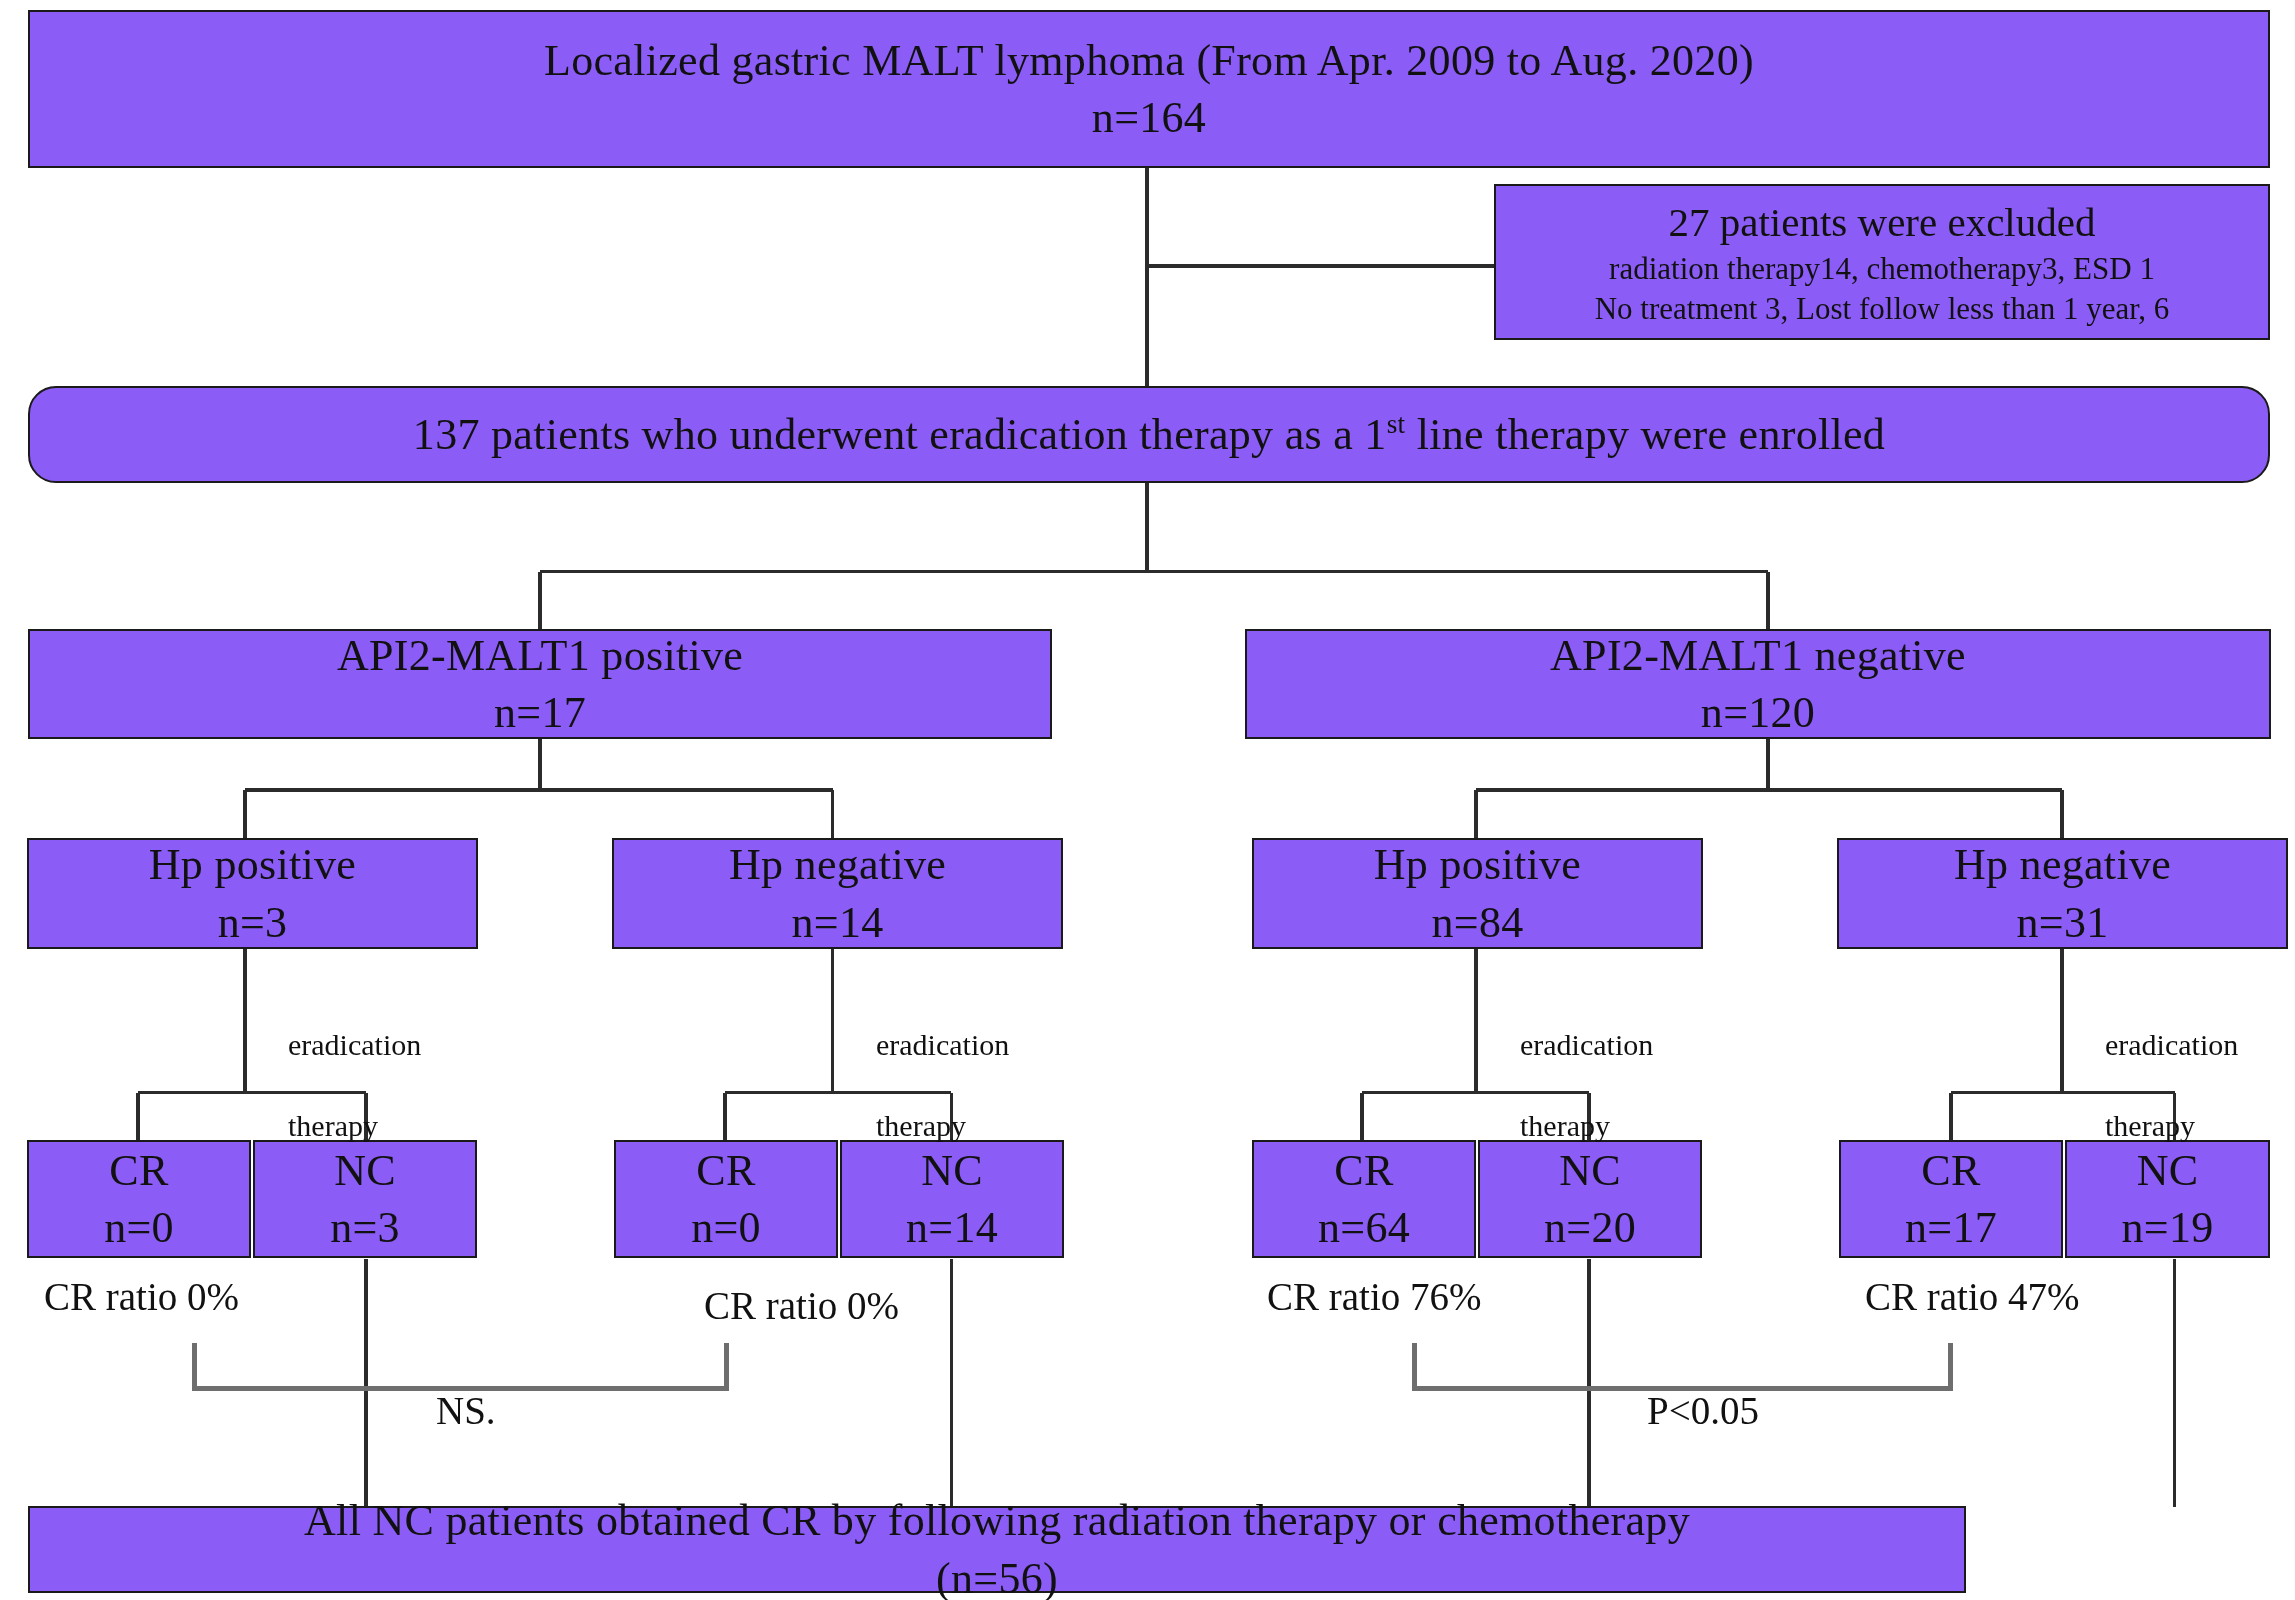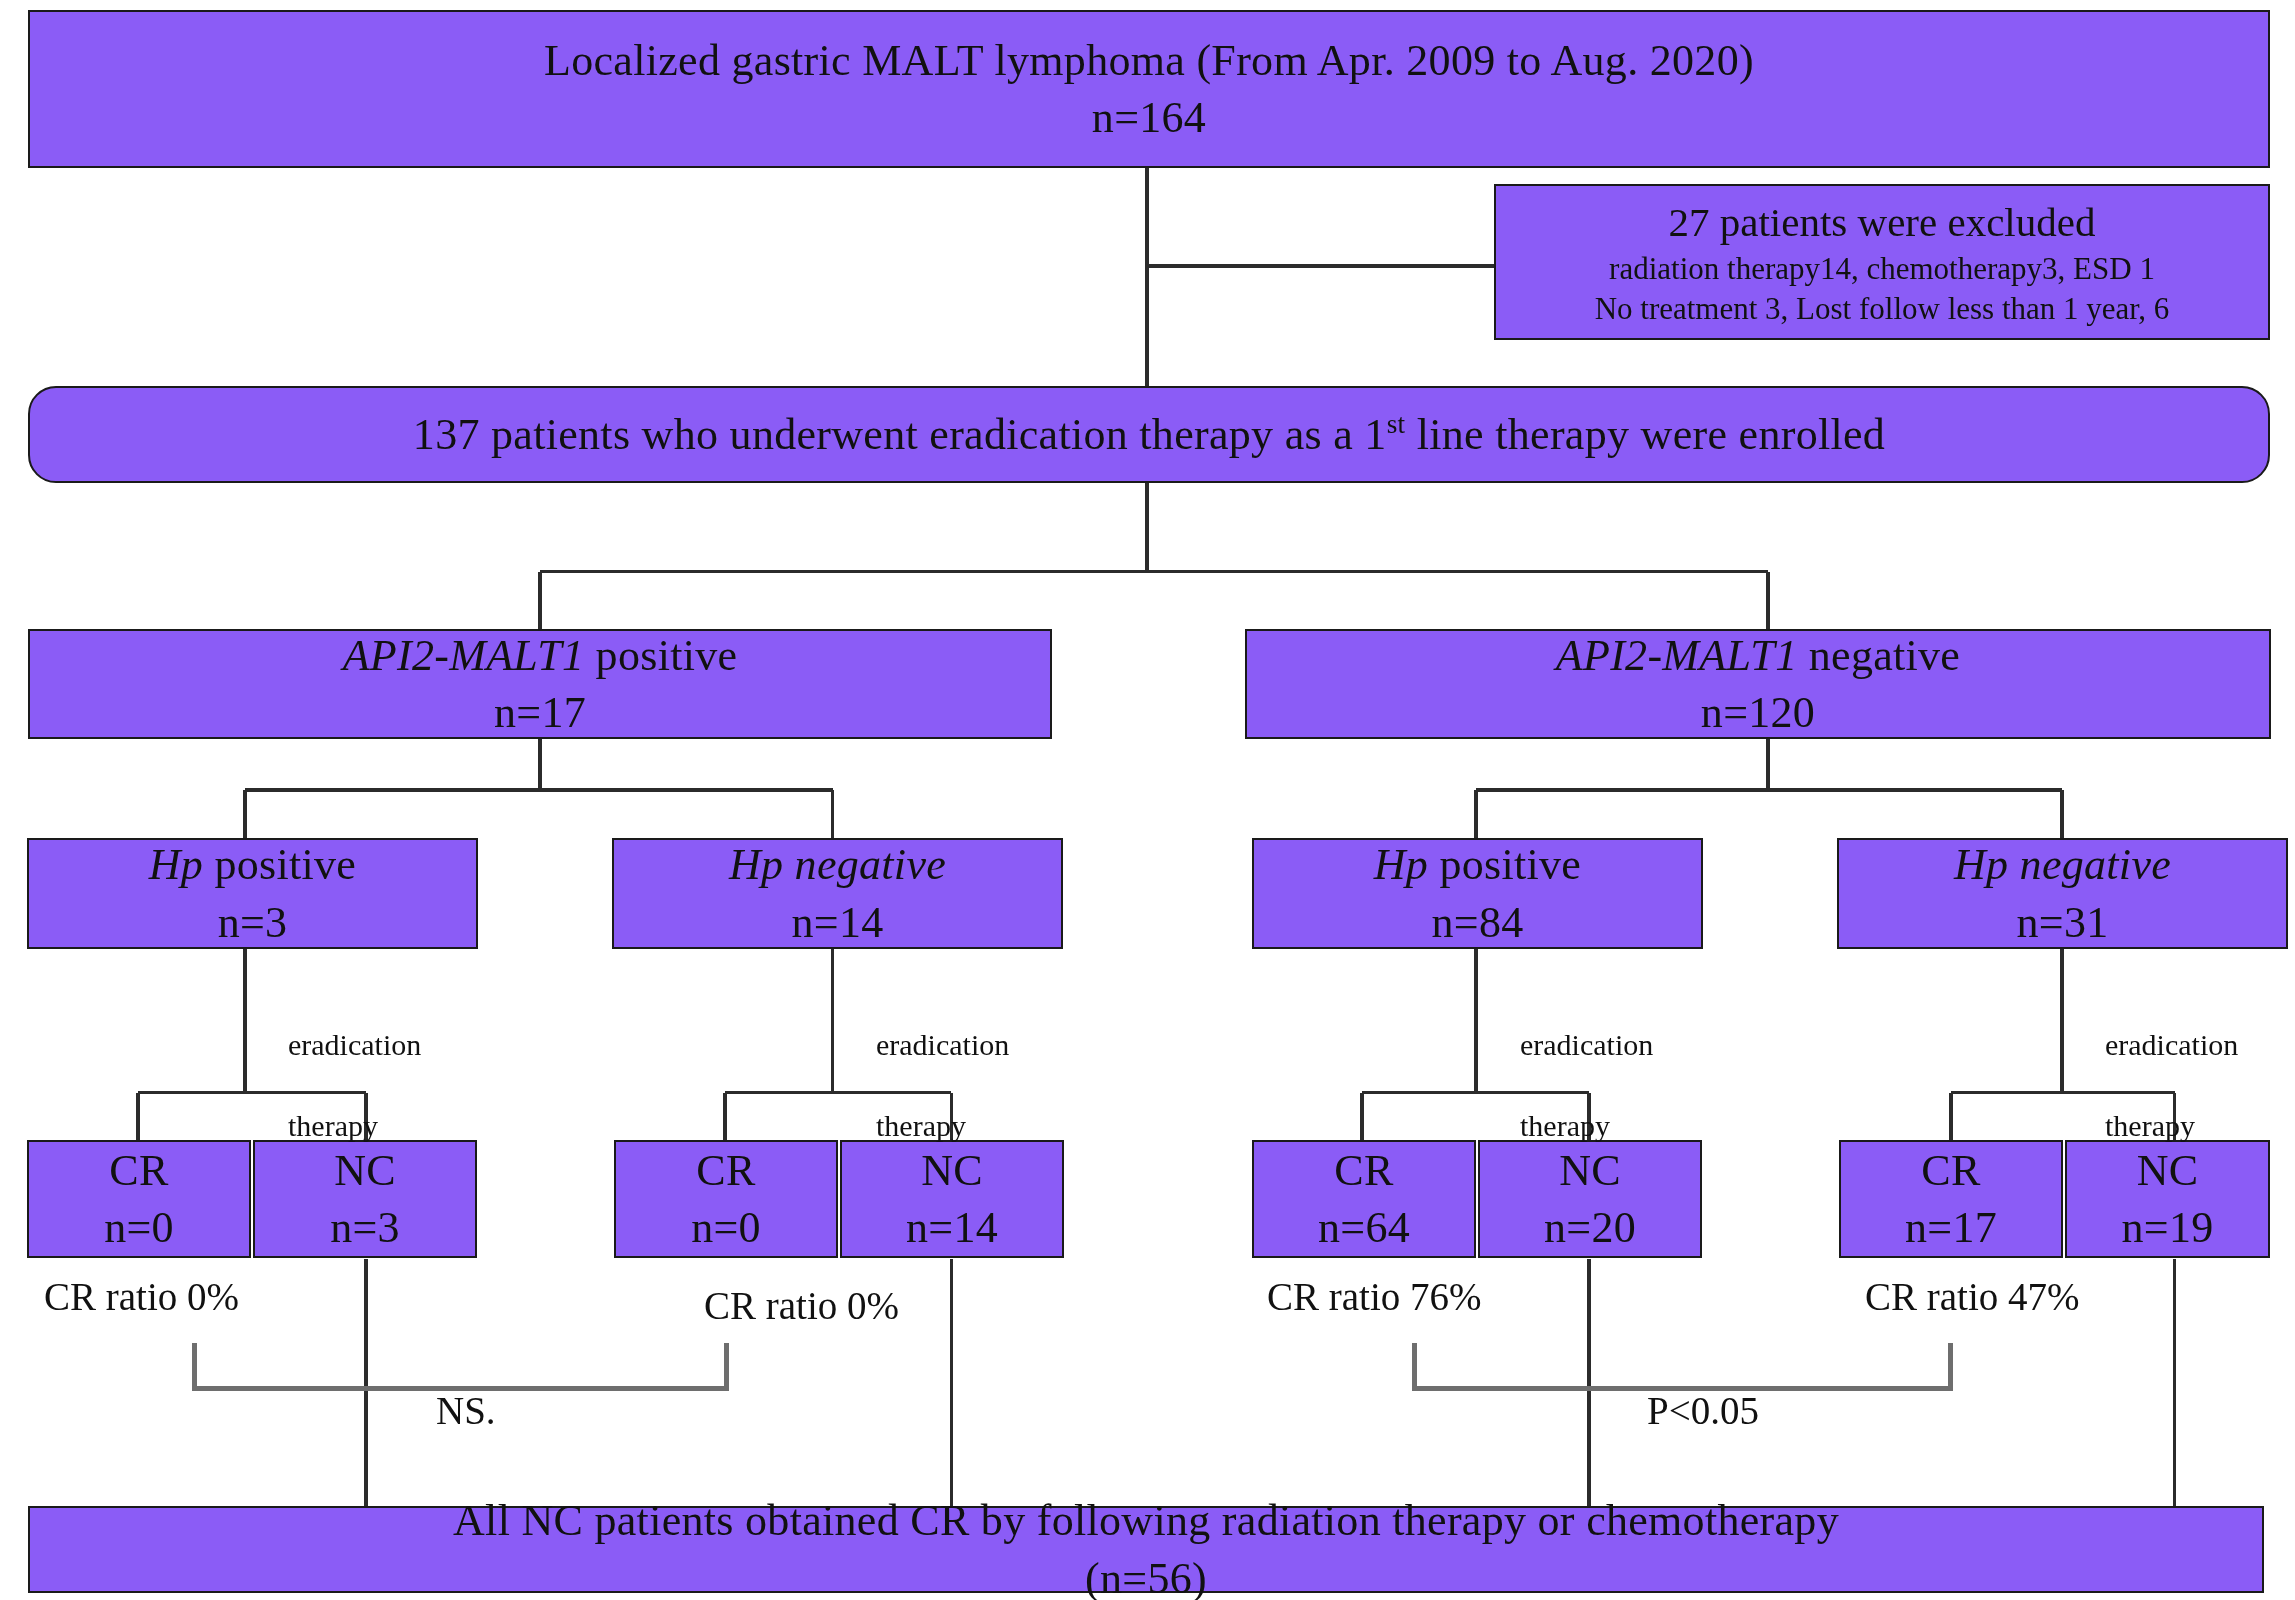--- a/index.html
+++ b/index.html
@@ -36,21 +36,21 @@
     text-align: center;
     z-index: 2;
   }
   .node .line1 { display: block; }
   .node .line2 { display: block; }
 
   .t-big   { font-size: 44px; line-height: 1.30; letter-spacing: 0.3px; }
   .t-mid   { font-size: 41px; line-height: 1.32; }
   .t-small { font-size: 31px; line-height: 1.30; }
 
-  .ital { font-style: italic; }
+  .ital { }
 
   .free {
     position: absolute;
     z-index: 3;
     white-space: pre;
   }
   .free.side {
     font-size: 30px;
     line-height: 1.34;
     text-align: left;
@@ -225,19 +225,19 @@
   </div>
 
   <div class="free ratio" style="left:44px; top:1274px;">CR ratio 0%</div>
   <div class="free ratio" style="left:704px; top:1283px;">CR ratio 0%</div>
   <div class="free ratio" style="left:1267px; top:1274px;">CR ratio 76%</div>
   <div class="free ratio" style="left:1865px; top:1274px;">CR ratio 47%</div>
 
   <div class="free stat" style="left:436px; top:1388px;">NS.</div>
   <div class="free stat" style="left:1647px; top:1388px;">P&lt;0.05</div>
 
-  <div class="node t-big" style="left:28px; top:1506px; width:2236px; height:87px;">
+  <div class="node t-big" style="left:28px; top:1506px; width:1938px; height:87px;">
     <span class="line1">All NC patients obtained CR by following radiation therapy or chemotherapy</span>
     <span class="line2">(n=56)</span>
   </div>
 
 </div>
 
 
 </body></html>

